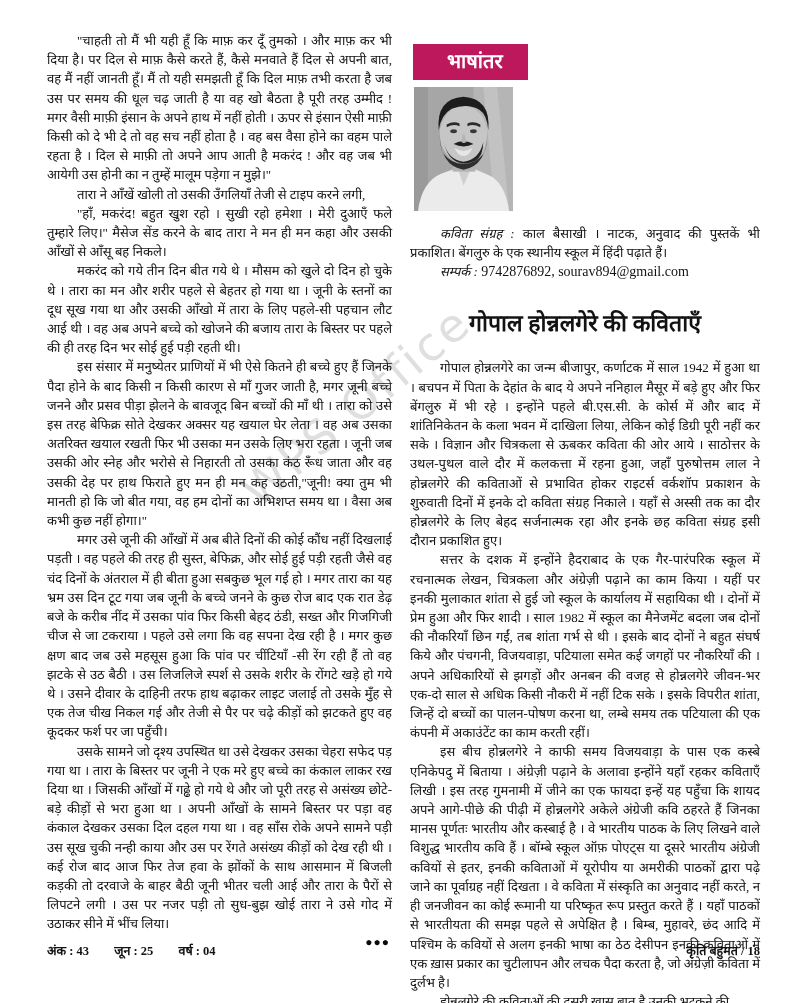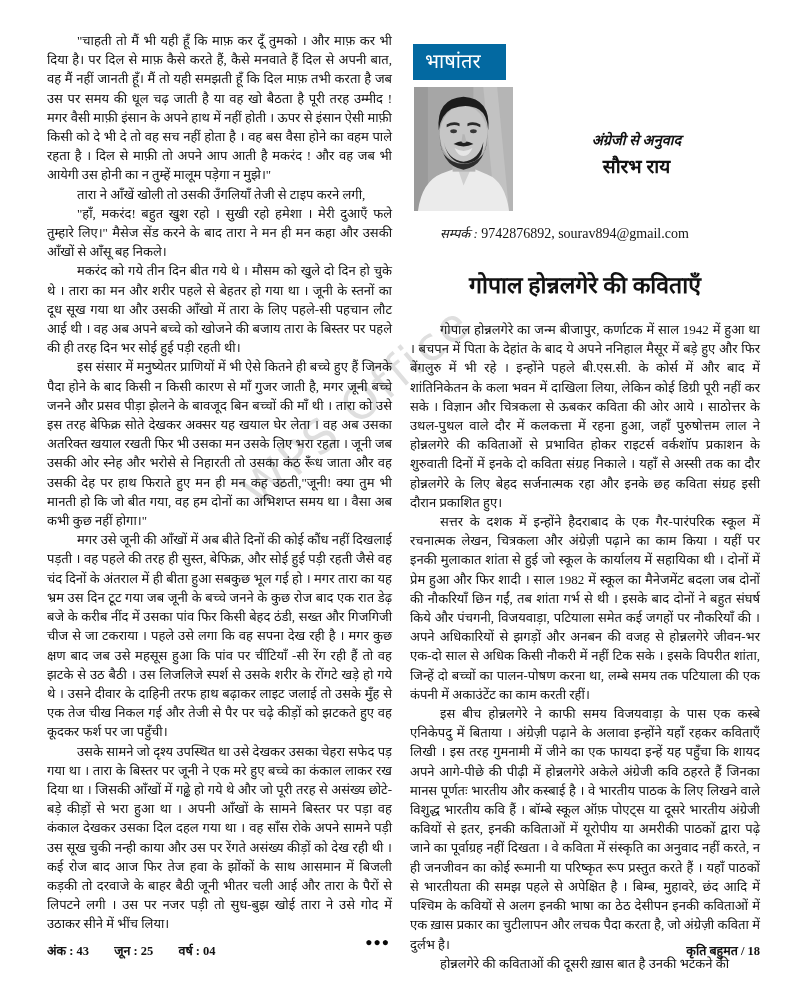--- a/index.html
+++ b/index.html
@@ -54,25 +54,25 @@
     text-align: right;
     font-size: 12px;
     letter-spacing: 1px;
     padding-right: 2px;
     margin-top: 1px;
     color: #0a0a0a;
   }
 
   .banner {
     display: inline-block;
-    background: #0369a1;
+    background: #be185d;
     color: #ffffff;
-    font-weight: normal;
+    font-weight: bold;
     font-size: 20px;
-    padding: 3px 25px 6px 12px;
+    padding: 3px 25px 6px 34px;
     margin-left: 3px;
     margin-bottom: 7px;
     font-family: "Liberation Serif", "DejaVu Serif", serif;
   }
 
   .photo-row {
     display: flex;
     align-items: flex-start;
   }
   .photo-frame {
@@ -180,27 +180,24 @@
 
           <path d="M33 38 Q40 34 46 37 L46 40 Q40 37 33 41 Z" fill="#2a2a2a"></path>
           <path d="M54 37 Q60 34 67 38 L67 41 Q60 37 54 40 Z" fill="#2a2a2a"></path>
 
           <ellipse cx="40" cy="45" rx="3.4" ry="2" fill="#383838"></ellipse>
           <ellipse cx="60" cy="45" rx="3.4" ry="2" fill="#383838"></ellipse>
 
           <path d="M49 48 L48 56 Q50 58 53 56 L51 48 Z" fill="#b4b4b4"></path>
         </svg>
       </div>
-      <div class="credit-block">
-        <div class="credit-line">अंग्रेजी से अनुवाद</div>
-        <div class="translator-name">सौरभ राय</div>
-      </div>
     </div>
 
     <div class="bio">
+      <p><span class="label-italic">कविता संग्रह :</span><span> काल बैसाखी । नाटक, अनुवाद की पुस्तकें भी प्रकाशित। बेंगलुरु के एक स्थानीय स्कूल में हिंदी पढ़ाते हैं।</span></p>
       <div class="contact-line"><span class="label-italic">सम्पर्क :</span> <span class="latin">9742876892, sourav894@gmail.com</span></div>
     </div>
 
     <div class="article-title">गोपाल होन्नलगेरे की कविताएँ</div>
 
     <div class="article-body">
       <p>गोपाल होन्नलगेरे का जन्म बीजापुर, कर्णाटक में साल 1942 में हुआ था । बचपन में पिता के देहांत के बाद ये अपने ननिहाल मैसूर में बड़े हुए और फिर बेंगलुरु में भी रहे । इन्होंने पहले बी.एस.सी. के कोर्स में और बाद में शांतिनिकेतन के कला भवन में दाखिला लिया, लेकिन कोई डिग्री पूरी नहीं कर सके । विज्ञान और चित्रकला से ऊबकर कविता की ओर आये । साठोत्तर के उथल-पुथल वाले दौर में कलकत्ता में रहना हुआ, जहाँ पुरुषोत्तम लाल ने होन्नलगेरे की कविताओं से प्रभावित होकर राइटर्स वर्कशॉप प्रकाशन के शुरुवाती दिनों में इनके दो कविता संग्रह निकाले । यहाँ से अस्सी तक का दौर होन्नलगेरे के लिए बेहद सर्जनात्मक रहा और इनके छह कविता संग्रह इसी दौरान प्रकाशित हुए।</p>
       <p>सत्तर के दशक में इन्होंने हैदराबाद के एक गैर-पारंपरिक स्कूल में रचनात्मक लेखन, चित्रकला और अंग्रेज़ी पढ़ाने का काम किया । यहीं पर इनकी मुलाकात शांता से हुई जो स्कूल के कार्यालय में सहायिका थी । दोनों में प्रेम हुआ और फिर शादी । साल 1982 में स्कूल का मैनेजमेंट बदला जब दोनों की नौकरियाँ छिन गईं, तब शांता गर्भ से थी । इसके बाद दोनों ने बहुत संघर्ष किये और पंचगनी, विजयवाड़ा, पटियाला समेत कई जगहों पर नौकरियाँ की । अपने अधिकारियों से झगड़ों और अनबन की वजह से होन्नलगेरे जीवन-भर एक-दो साल से अधिक किसी नौकरी में नहीं टिक सके । इसके विपरीत शांता, जिन्हें दो बच्चों का पालन-पोषण करना था, लम्बे समय तक पटियाला की एक कंपनी में अकाउंटेंट का काम करती रहीं।</p>
       <p>इस बीच होन्नलगेरे ने काफी समय विजयवाड़ा के पास एक कस्बे एनिकेपदु में बिताया । अंग्रेज़ी पढ़ाने के अलावा इन्होंने यहाँ रहकर कविताएँ लिखी । इस तरह गुमनामी में जीने का एक फायदा इन्हें यह पहुँचा कि शायद अपने आगे-पीछे की पीढ़ी में होन्नलगेरे अकेले अंग्रेजी कवि ठहरते हैं जिनका मानस पूर्णतः भारतीय और कस्बाई है । वे भारतीय पाठक के लिए लिखने वाले विशुद्ध भारतीय कवि हैं । बॉम्बे स्कूल ऑफ़ पोएट्स या दूसरे भारतीय अंग्रेजी कवियों से इतर, इनकी कविताओं में यूरोपीय या अमरीकी पाठकों द्वारा पढ़े जाने का पूर्वाग्रह नहीं दिखता । वे कविता में संस्कृति का अनुवाद नहीं करते, न ही जनजीवन का कोई रूमानी या परिष्कृत रूप प्रस्तुत करते हैं । यहाँ पाठकों से भारतीयता की समझ पहले से अपेक्षित है । बिम्ब, मुहावरे, छंद आदि में पश्चिम के कवियों से अलग इनकी भाषा का ठेठ देसीपन इनकी कविताओं में एक ख़ास प्रकार का चुटीलापन और लचक पैदा करता है, जो अंग्रेज़ी कविता में दुर्लभ है।</p>
       <p>होन्नलगेरे की कविताओं की दूसरी ख़ास बात है उनकी भटकने की</p>

